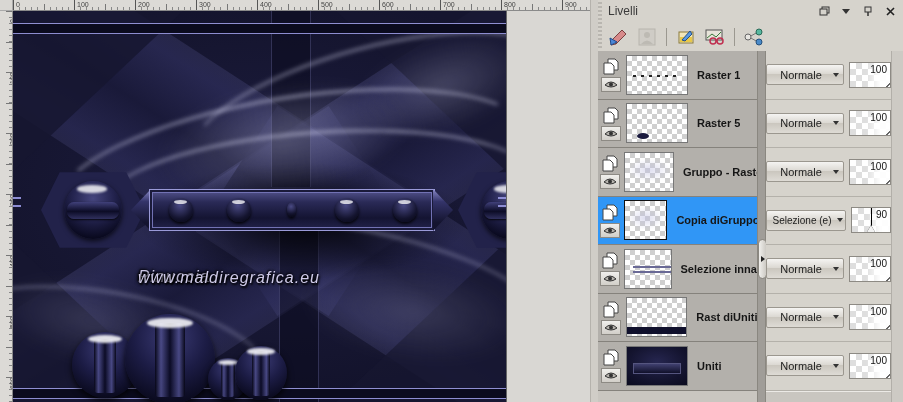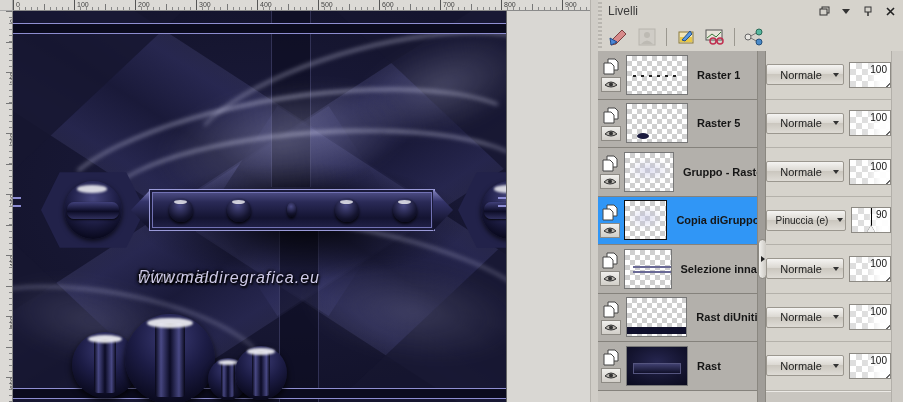--- a/index.html
+++ b/index.html
@@ -462,21 +462,21 @@
       <button class="mini eye">
         <svg width="14" height="9" viewBox="0 0 14 9">
           <path d="M1 5 Q7 -1 13 5 Q7 9 1 5 Z" fill="#b9b6b0" stroke="#333"></path>
           <circle cx="7" cy="4.5" r="2" fill="#333"></circle>
         </svg>
       </button>
     </div>
     <div class="thumb">
               <div class="thumb-art t-art"></div>
             </div>
-    <span class="lname">Rast</span>
+    <span class="lname">Uniti</span>
   </div>
 </div>
       <div class="splitter">
         <div class="split-handle">
           <div class="split-arrow"></div>
         </div>
       </div>
       <div class="rows-right" id="rowsRight">
   <div class="rrow">
     <button class="blend">
@@ -509,21 +509,21 @@
     </button>
     <div class="opbox">
       <span class="opval">100</span>
       <div class="op-corner"></div>
 
     </div>
   </div>
 
   <div class="rrow">
     <button class="blend tight">
-      <span class="blabel">Pinuccia (e)</span>
+      <span class="blabel">Selezione (e)</span>
       <span class="barrow"></span>
     </button>
     <div class="opbox mid">
       <span class="opval">90</span>
 
       <div class="op-slider"></div>
     </div>
   </div>
 
   <div class="rrow">

